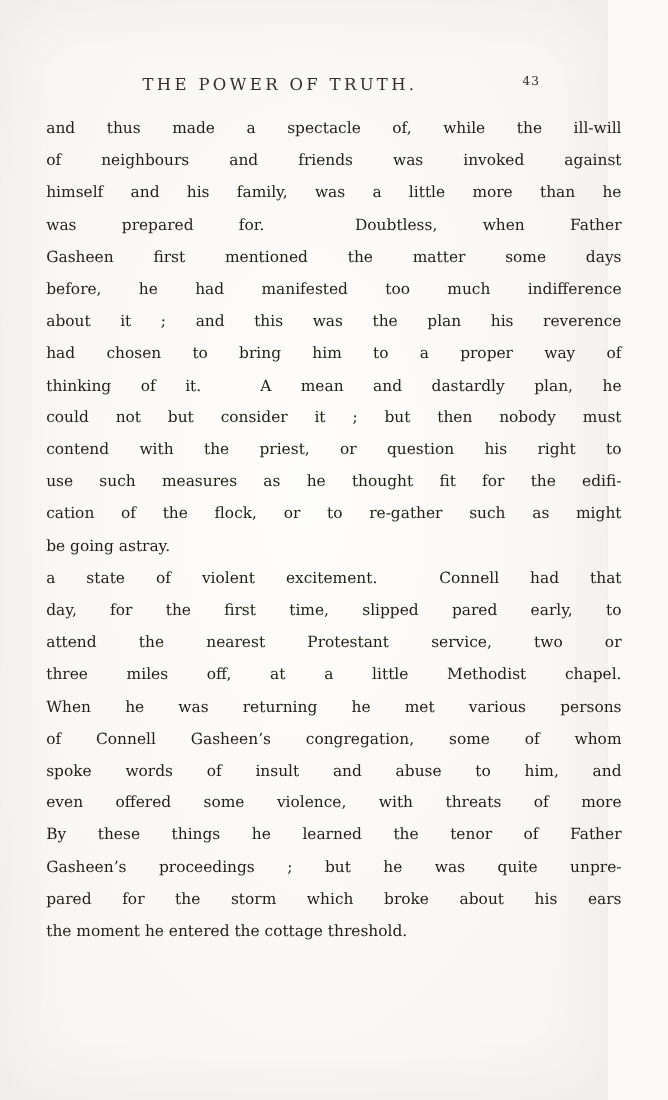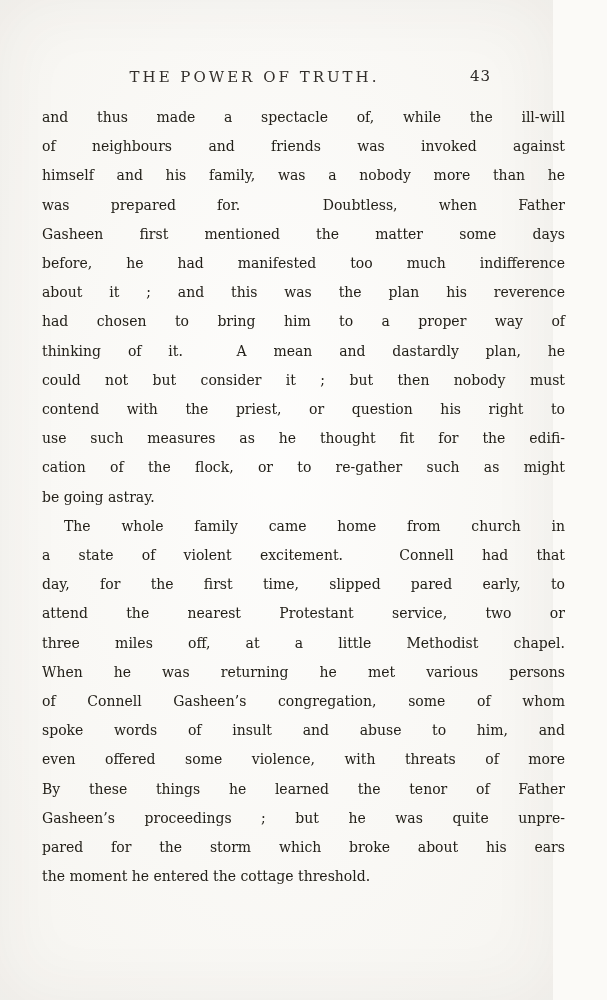--- a/index.html
+++ b/index.html
@@ -38,21 +38,21 @@
     transform: translateX(-22px);
     font-size: 15px;
     letter-spacing: 3px;
     color: #332f2b;
     white-space: nowrap;
   }
   .page-number {
     position: absolute;
     right: 20px;
     top: -1px;
-    font-size: 15px;
+    font-size: 11px;
     color: #2c2926;
     letter-spacing: 1px;
   }
   .text-block {
     position: absolute;
     top: 103px;
     left: 42px;
     width: 523px;
     font-size: 14px;
     line-height: 29.2px;
@@ -79,36 +79,35 @@
   <div class="running-head">
     <div class="running-title">THE POWER OF TRUTH.</div>
     <div class="page-number">43</div>
   </div>
 
   <div class="text-block">
 
     <div class="para">
       <div class="line">and thus made a spectacle of, while the ill-will</div>
       <div class="line">of neighbours and friends was invoked against</div>
-      <div class="line">himself and his family, was a nobody more than he</div>
+      <div class="line">himself and his family, was a little more than he</div>
       <div class="line">was prepared for.&nbsp; Doubtless, when Father</div>
       <div class="line">Gasheen first mentioned the matter some days</div>
       <div class="line">before, he had manifested too much indifference</div>
       <div class="line">about it&nbsp;; and this was the plan his reverence</div>
       <div class="line">had chosen to bring him to a proper way of</div>
       <div class="line">thinking of it.&nbsp; A mean and dastardly plan, he</div>
       <div class="line">could not but consider it&nbsp;; but then nobody must</div>
       <div class="line">contend with the priest, or question his right to</div>
       <div class="line">use such measures as he thought fit for the edifi-</div>
       <div class="line">cation of the flock, or to re-gather such as might</div>
       <div class="line last">be going astray.</div>
     </div>
 
     <div class="para">
-      <div class="line indent">The whole family came home from church in</div>
       <div class="line">a state of violent excitement.&nbsp; Connell had that</div>
       <div class="line">day, for the first time, slipped pared early, to</div>
       <div class="line">attend the nearest Protestant service, two or</div>
       <div class="line">three miles off, at a little Methodist chapel.</div>
       <div class="line">When he was returning he met various persons</div>
       <div class="line">of Connell Gasheen’s congregation, some of whom</div>
       <div class="line">spoke words of insult and abuse to him, and</div>
       <div class="line">even offered some violence, with threats of more</div>
       <div class="line">By these things he learned the tenor of Father</div>
       <div class="line">Gasheen’s proceedings&nbsp;; but he was quite unpre-</div>

